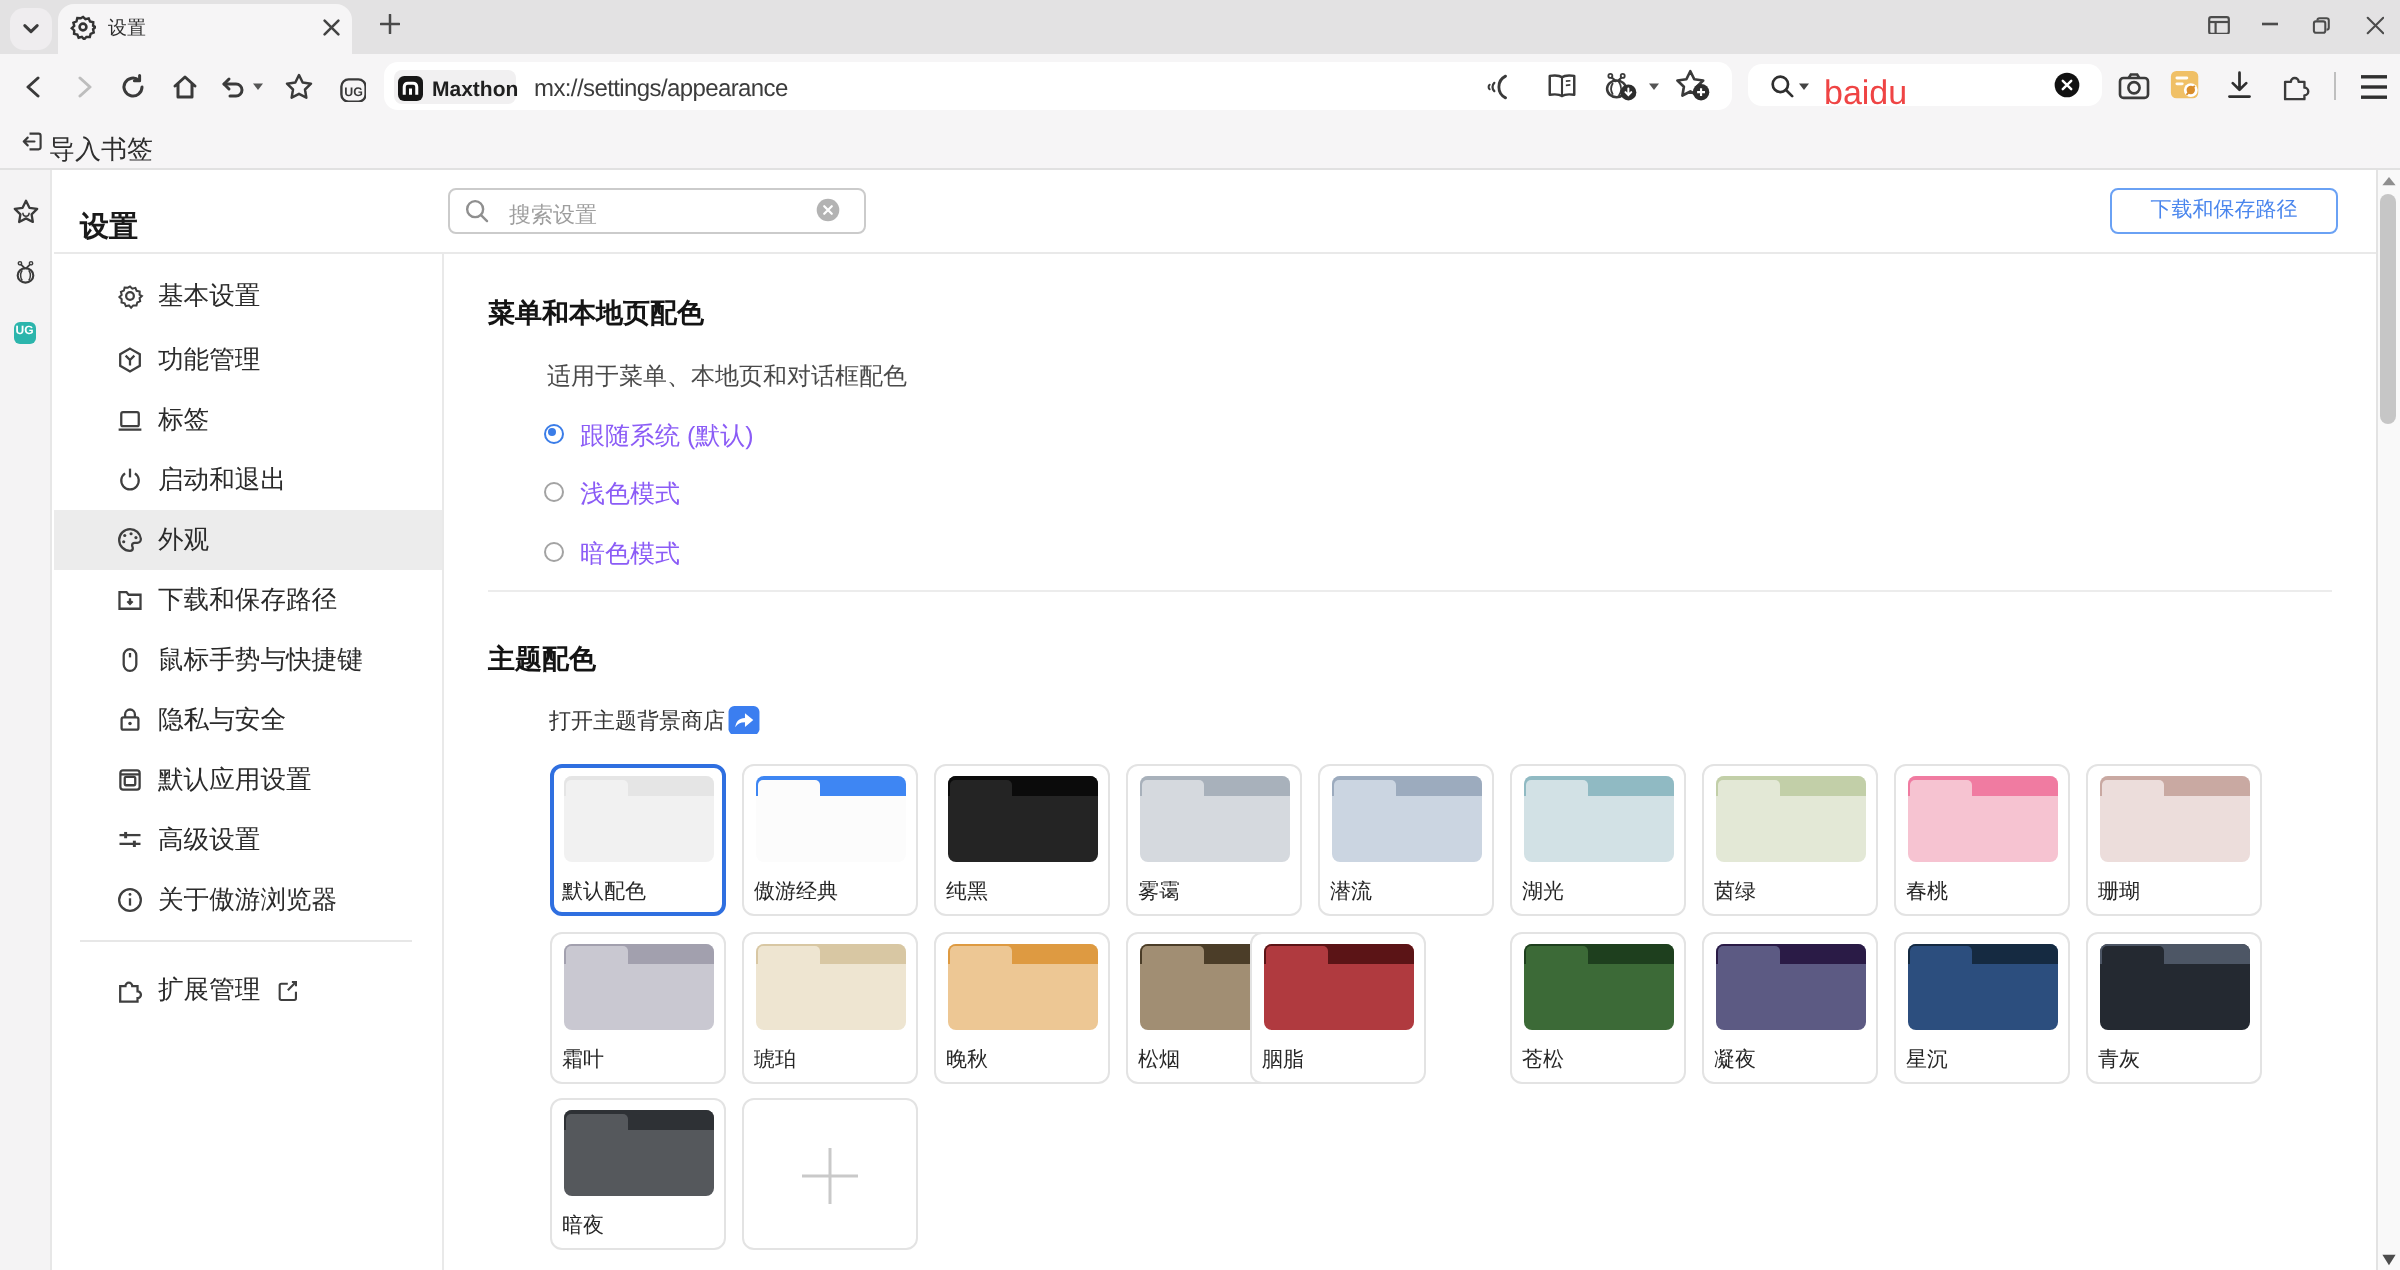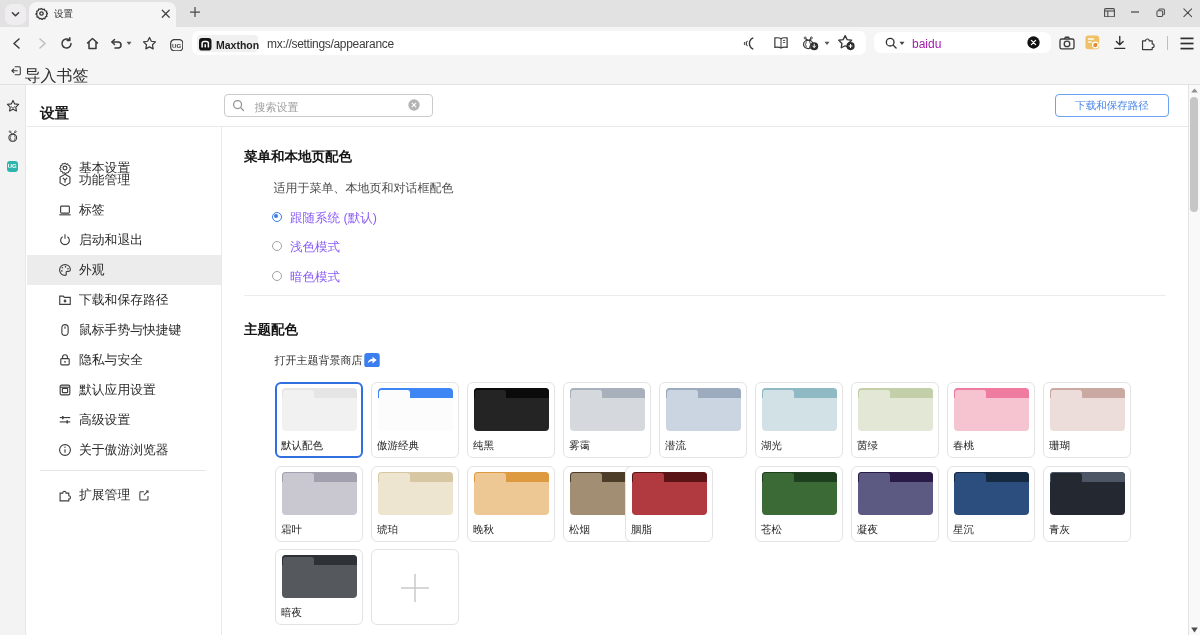--- a/index.html
+++ b/index.html
@@ -10,21 +10,21 @@
 #chevbtn { position:absolute; left:4.5px; top:3.5px; width:21px; height:21px; border-radius:7px; background:#efedef; }
 #tab { position:absolute; left:29px; top:1.5px; width:147px; height:25.5px; background:#f6f5f6; border-radius:8px 8px 0 0; }
 #tabtitle { position:absolute; left:54px; top:8.2px; font-size:9.5px; color:#2e2e2e; }
 #toolbar { position:absolute; left:0; top:27px; width:1200px; height:31px; background:#f6f5f6; }
 #bookbar { position:absolute; left:0; top:58px; width:1200px; height:27px; background:#f6f5f6; border-bottom:1px solid #e1e1e1; }
 #addrbar { position:absolute; left:192px; top:31px; width:674px; height:24px; background:#fff; border-radius:7px; }
 #mxchip { position:absolute; left:197px; top:35px; width:61px; height:16.5px; background:#f1f0f1; border-radius:4px; }
 #mxtext { position:absolute; left:216px; top:38.5px; font-size:10.5px; font-weight:700; color:#1f1f1f; }
 #url { position:absolute; left:267px; top:37px; font-size:12px; letter-spacing:-0.3px; color:#3c3c3c; }
 #searchpill { position:absolute; left:874px; top:32px; width:177px; height:21px; background:#fff; border-radius:7px; }
-#baidu { position:absolute; left:912px; top:36.5px; font-size:12px; color:#a21caf; }
+#baidu { position:absolute; left:912px; top:36.5px; font-size:17px; color:#ef4444; }
 #contentbg { position:absolute; left:0; top:85px; width:1200px; height:550px; background:#fff; }
 #leftstrip { position:absolute; left:0; top:85px; width:26px; height:550px; background:#f4f3f4; border-right:1px solid #e7e7e7; }
 #topline { position:absolute; left:27px; top:126px; width:1161px; height:1px; background:#e9e9e9; }
 #navline { position:absolute; left:221px; top:126px; width:1px; height:509px; background:#e9e9e9; }
 #navtitle { position:absolute; left:40px; top:104px; font-size:14.5px; font-weight:600; color:#1a1a1a; }
 .nitem { position:absolute; left:27px; width:194px; height:30px; display:flex; align-items:center; }
 .nitem .nicon { margin-left:31px; width:15px; display:inline-flex; }
 .nitem .nlabel { margin-left:6px; font-size:12.8px; color:#2b2b2b; }
 .nsel { background:#ececec; }
 .ndivider { position:absolute; left:40px; top:470px; width:166px; height:1px; background:#e7e7e7; }
@@ -190,42 +190,42 @@
     <line x1="0.5" y1="1.4" x2="13.5" y2="1.4" stroke="#2f2f2f" stroke-width="1.7"></line>
     <line x1="0.5" y1="6.5" x2="13.5" y2="6.5" stroke="#2f2f2f" stroke-width="1.7"></line>
     <line x1="0.5" y1="11.6" x2="13.5" y2="11.6" stroke="#2f2f2f" stroke-width="1.7"></line>
   </svg>
 
 <div id="bookbar"></div>
 <svg class="abs" style="left:10.5px;top:66px" width="10" height="9.5" viewBox="0 0 12 11.5">
     <path d="M4.5 1 H 10 a1.2 1.2 0 0 1 1.2 1.2 V 9.3 a1.2 1.2 0 0 1 -1.2 1.2 H 4.5" fill="none" stroke="#3a3a3a" stroke-width="1.3"></path>
     <path d="M7.5 5.75 H 1 M3.4 3.4 1 5.75 3.4 8.1" fill="none" stroke="#3a3a3a" stroke-width="1.3" stroke-linecap="round" stroke-linejoin="round"></path>
   </svg>
-<div class="abs" style="left:24.5px;top:66px;font-size:16px;color:#2e2e2e">导入书签</div>
+<div class="abs" style="left:24.5px;top:66px;font-size:13px;color:#2e2e2e">导入书签</div>
 
 <div id="contentbg"></div>
 <div id="leftstrip"></div>
 <svg class="abs" style="left:6px;top:99px" width="14" height="14" viewBox="0 0 18 18">
     <path d="M9 1.8 11.2 6.3 16.2 7 12.6 10.5 13.4 15.4 9 13.1 4.6 15.4 5.4 10.5 1.8 7 6.8 6.3 Z" fill="none" stroke="#3a3a3a" stroke-width="1.5" stroke-linejoin="round"></path>
     <path d="M7 9.5 a2 2.2 0 0 0 4 0" fill="none" stroke="#3a3a3a" stroke-width="1"></path>
   </svg>
 <svg class="abs" style="left:5.5px;top:130px" width="13.5" height="13" viewBox="0 0 16 16">
     <ellipse cx="8" cy="9.5" rx="4.8" ry="4.4" fill="none" stroke="#3a3a3a" stroke-width="1.3"></ellipse>
     <path d="M5 2.5 8 5.5 M11 2.5 8 5.5" stroke="#3a3a3a" stroke-width="1.1"></path>
     <circle cx="4.6" cy="2" r="1" fill="none" stroke="#3a3a3a" stroke-width="0.9"></circle>
     <circle cx="11.4" cy="2" r="1" fill="none" stroke="#3a3a3a" stroke-width="0.9"></circle>
     <path d="M6 6.4 a5.5 5.5 0 0 0 0 6.2 M10 6.4 a5.5 5.5 0 0 1 0 6.2" stroke="#3a3a3a" stroke-width="0.9" fill="none"></path>
   </svg>
 <div class="abs" style="left:6.5px;top:161px;width:11.5px;height:11px;border-radius:3px;background:#2cb5ac;color:#fff;font-size:6px;font-weight:700;text-align:center;line-height:11px">UG</div>
 
 <div id="topline"></div>
 <div id="navline"></div>
 <div id="navtitle">设置</div>
 
-<div class="nitem" style="top:153px">
+<div class="nitem" style="top:133px">
     <span class="nicon">
       <svg width="14" height="14" viewBox="0 0 16 16">
         <circle cx="8" cy="8" r="2.2" fill="none" stroke="#3f3f3f" stroke-width="1.3"></circle>
         <path d="M8 1.8 9.5 3.2 11.5 2.7 12.3 4.6 14.3 5.1 14.2 7.2 15.7 8 14.2 9.4 14.6 11.4 12.7 12.2 12.2 14.2 10.1 14.1 8.7 15.6 7.3 14.1 5.3 14.6 4.5 12.7 2.5 12.2 2.6 10.1 1.1 8.7 2.6 7.3 2.1 5.3 4 4.5 4.5 2.5 6.6 2.6 Z" transform="scale(0.88) translate(1.1,1.1)" fill="none" stroke="#3f3f3f" stroke-width="1.3"></path>
       </svg>
     </span>
     <span class="nlabel">基本设置</span>
   </div>
 <div class="nitem" style="top:165px">
     <span class="nicon">

